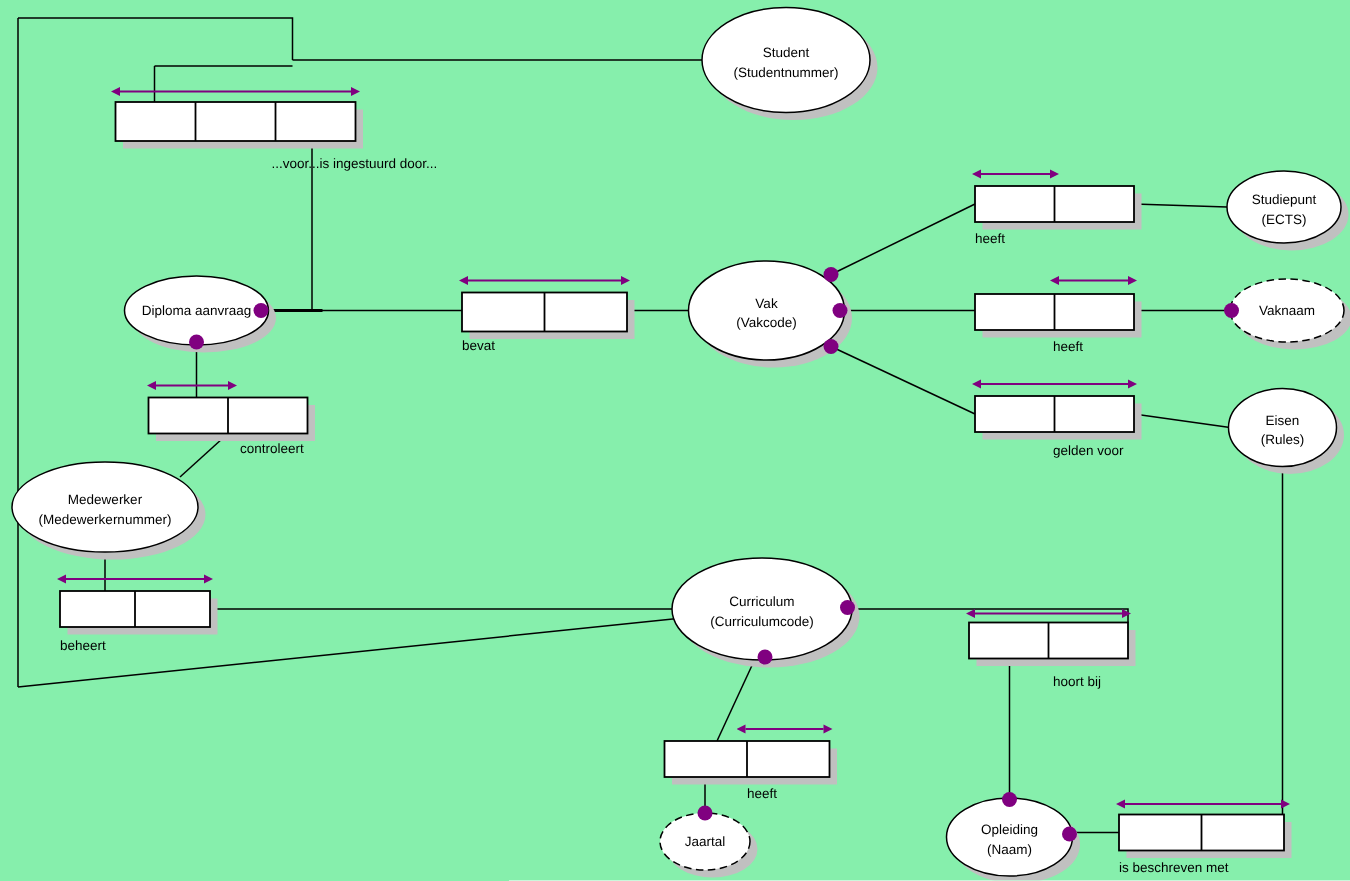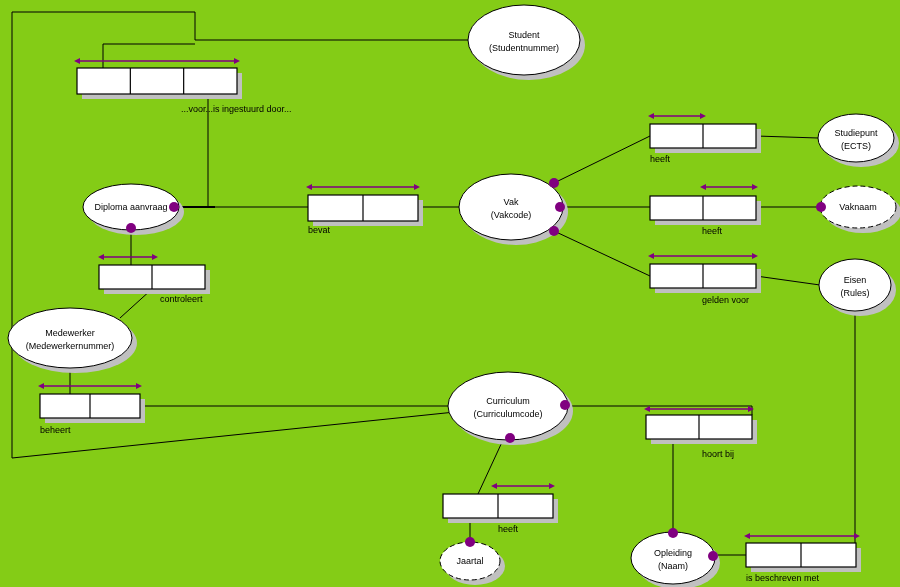--- a/index.html
+++ b/index.html
@@ -7,21 +7,21 @@
     padding: 0;
     background: #ffffff;
   }
   body {
     font-family: "Liberation Sans", sans-serif;
   }
   #canvas {
     position: relative;
     width: 900px;
     height: 587px;
-    background: #84cc16;
+    background: #86efac;
     overflow: hidden;
   }
   #diagram-svg {
     position: absolute;
     left: 0;
     top: 0;
     width: 900px;
     height: 587px;
   }
   .ent-text, .rel-label, .note-label {

